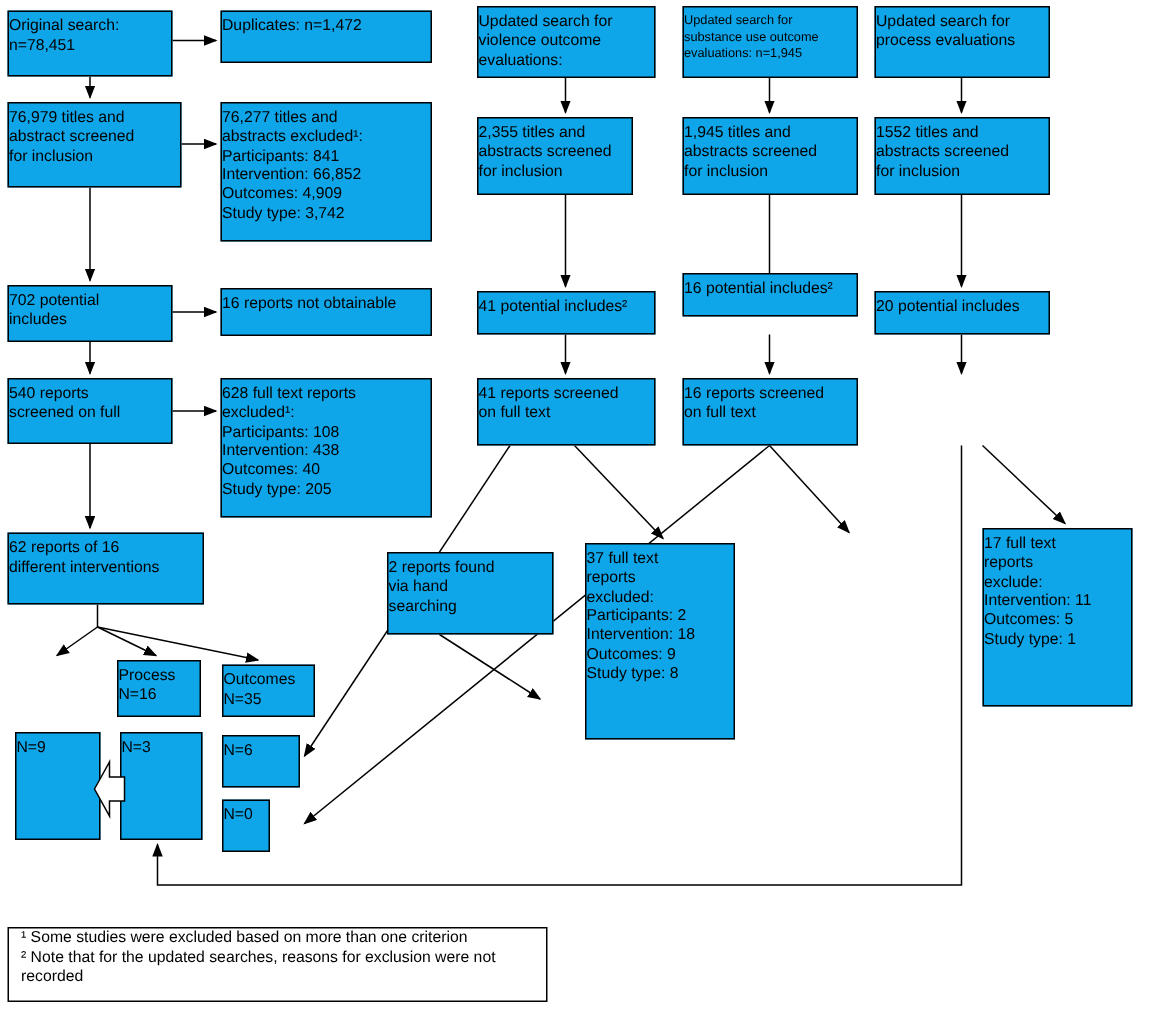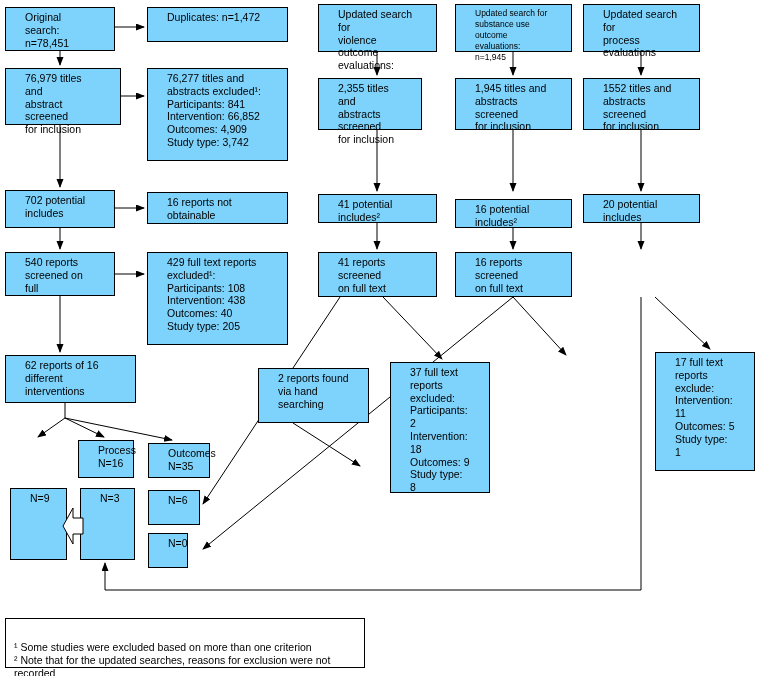--- a/index.html
+++ b/index.html
@@ -9,34 +9,34 @@
     height: 676px;
     background: #fff;
     font-family: "Liberation Sans", "DejaVu Sans", sans-serif;
     color: #000;
     overflow: hidden;
   }
   .box {
     position: absolute;
     box-sizing: border-box;
     border: 1px solid #000;
-    background: #7dd3fc;
-    padding: 3px 19px;
+    background: #0ea5e9;
+    padding: 3px 0;
     font-size: 10.5px;
     line-height: 1.22;
     white-space: pre-line;
     z-index: 1;
   }
   .box.small { font-size: 8.5px; line-height: 1.3; }
   .footer {
     position: absolute;
     box-sizing: border-box;
     border: 1px solid #000;
     background: #fff;
-    padding: 22px 8px;
+    padding: 0 8px;
     font-size: 10.5px;
     line-height: 1.25;
     z-index: 1;
   }
   svg.arrows {
     position: absolute;
     left: 0; top: 0;
     z-index: 0;
   }
   svg.overlay {
@@ -105,21 +105,21 @@
 abstracts excluded¹:
 Participants: 841
 Intervention: 66,852
 Outcomes: 4,909
 Study type: 3,742</div>
   <div class="box" style="left:5px;top:190px;width:110px;height:38px">702 potential
 includes</div>
   <div class="box" style="left:147px;top:192px;width:141px;height:32px">16 reports not obtainable</div>
   <div class="box" style="left:5px;top:252px;width:110px;height:44px">540 reports
 screened on full</div>
-  <div class="box" style="left:147px;top:252px;width:141px;height:93px">429 full text reports
+  <div class="box" style="left:147px;top:252px;width:141px;height:93px">628 full text reports
 excluded¹:
 Participants: 108
 Intervention: 438
 Outcomes: 40
 Study type: 205</div>
   <div class="box" style="left:5px;top:355px;width:131px;height:48px">62 reports of 16
 different interventions</div>
 
   <div class="box" style="left:78px;top:440px;width:56px;height:38px">Process
 N=16</div>
@@ -151,21 +151,21 @@
 Intervention: 18
 Outcomes: 9
 Study type: 8</div>
 
   <div class="box small" style="left:455px;top:4px;width:117px;height:48px">Updated search for
 substance use outcome
 evaluations: n=1,945</div>
   <div class="box" style="left:455px;top:78px;width:117px;height:52px">1,945 titles and
 abstracts screened
 for inclusion</div>
-  <div class="box" style="left:455px;top:199px;width:117px;height:29px">16 potential includes²</div>
+  <div class="box" style="left:455px;top:182px;width:117px;height:29px">16 potential includes²</div>
   <div class="box" style="left:455px;top:252px;width:117px;height:45px">16 reports screened
 on full text</div>
 
   <div class="box" style="left:583px;top:4px;width:117px;height:48px">Updated search for
 process evaluations</div>
   <div class="box" style="left:583px;top:78px;width:117px;height:52px">1552 titles and
 abstracts screened
 for inclusion</div>
   <div class="box" style="left:583px;top:194px;width:117px;height:29px">20 potential includes</div>
   <div class="box" style="left:655px;top:352px;width:100px;height:119px">17 full text

